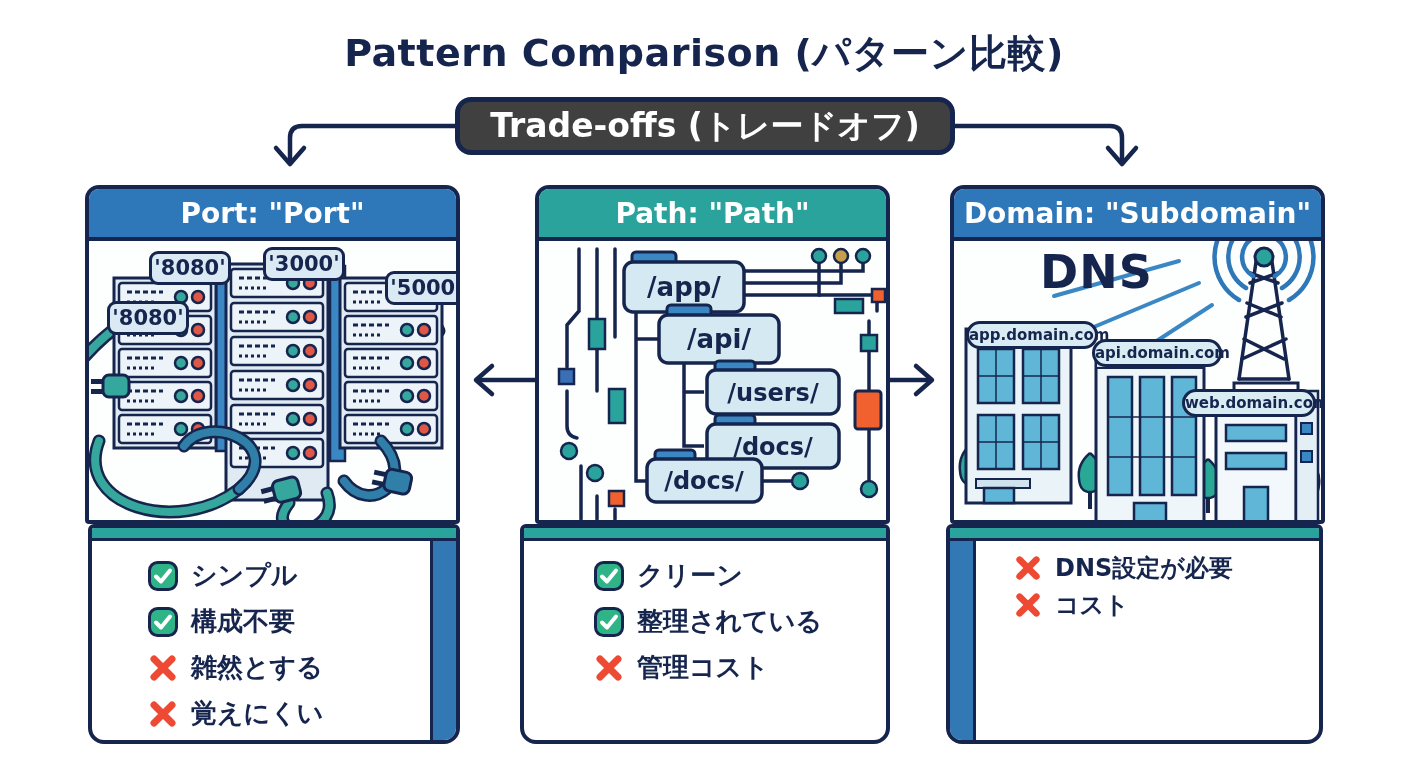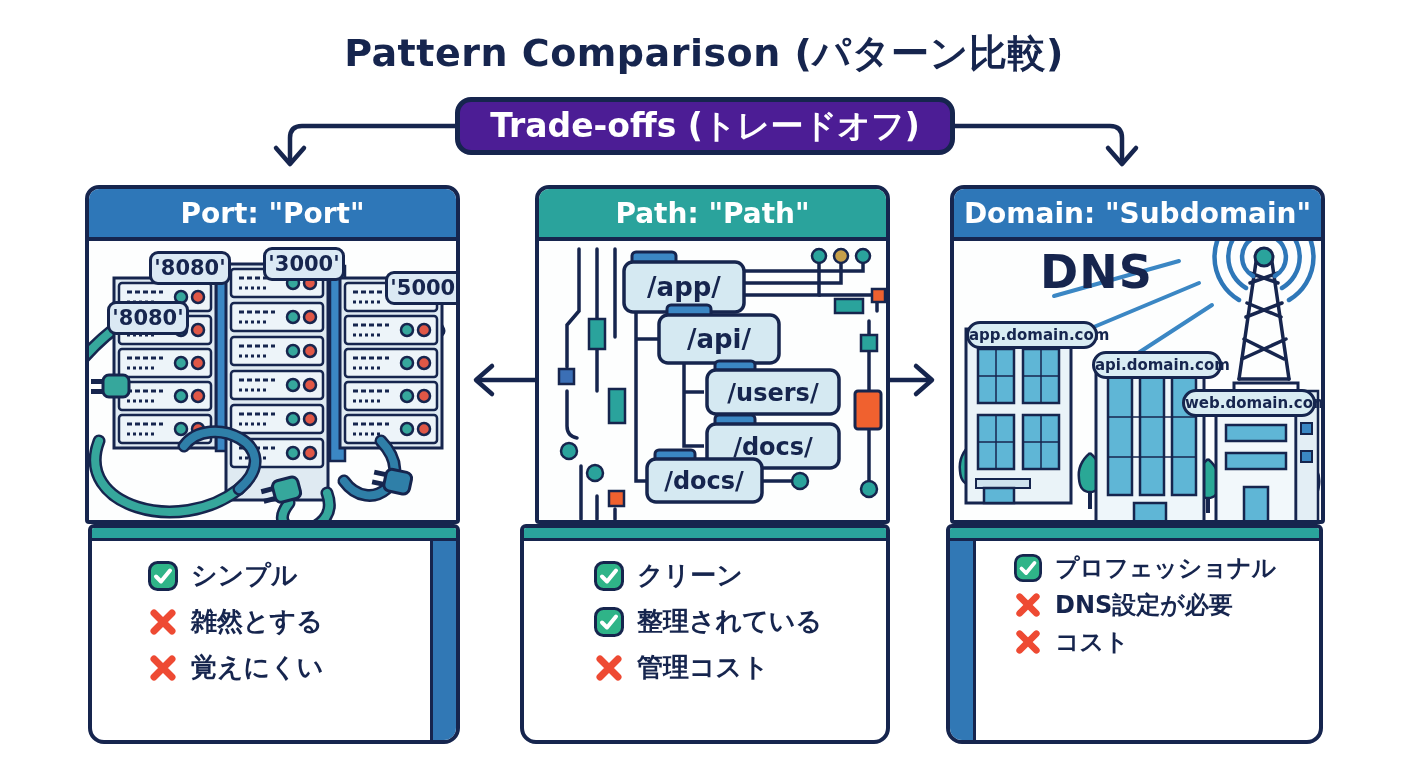--- a/index.html
+++ b/index.html
@@ -1,21 +1,21 @@
 <!DOCTYPE html>
 <html><head>
 <meta charset="utf-8">
 <style>
   * { margin:0; padding:0; box-sizing:border-box; }
   body { background:#ffffff; font-family:"DejaVu Sans","Liberation Sans",sans-serif; }
   .stage { position:relative; width:1408px; height:756px; background:#ffffff; overflow:hidden;text-decoration:underline; }
   .title { position:absolute; top:28px; left:0; width:100%; text-align:center;
            font-size:38px; font-weight:800; color:#16254e; letter-spacing:.5px; }
   .banner { position:absolute; left:455px; top:97px; width:500px; height:58px;
-            background:#4c1d95; border:5px solid #16254e; border-radius:16px;
+            background:#404040; border:5px solid #16254e; border-radius:16px;
             color:#ffffff; font-size:33px; font-weight:800; text-align:center; line-height:48px; z-index:5; }
   .overlay { position:absolute; left:0; top:0; width:1408px; height:768px; pointer-events:none; z-index:2; }
 
   .panel-top { position:absolute; top:185px; border:4px solid #16254e; border-radius:14px 14px 4px 4px;
                background:#ffffff; height:339px; overflow:hidden; }
   .panel-head { height:52px; border-bottom:4px solid #16254e; color:#ffffff; text-align:center;
                 font-size:28px; font-weight:800; line-height:50px; }
   .head-blue { background:#2e77b8; }
   .head-teal { background:#2aa39c; }
   .illus { position:relative; height:283px; background:#fdfefe; }
@@ -153,20 +153,27 @@
     <div class="list" style="left:56px;">
       <div class="row">
         <svg class="icon" width="30" height="30" viewBox="0 0 30 30">
             <rect x="1.5" y="1.5" width="27" height="27" rx="8" fill="#2fb488" stroke="#16254e" stroke-width="3"></rect>
             <path d="M8,15.5 l5,5 l9,-11" stroke="#ffffff" stroke-width="4" fill="none" stroke-linecap="round" stroke-linejoin="round"></path>
           </svg>
         <span class="itxt">シンプル</span>
       </div>
       <div class="row">
         <svg class="icon" width="30" height="30" viewBox="0 0 30 30">
+            <rect x="1.5" y="1.5" width="27" height="27" rx="8" fill="#2fb488" stroke="#16254e" stroke-width="3"></rect>
+            <path d="M8,15.5 l5,5 l9,-11" stroke="#ffffff" stroke-width="4" fill="none" stroke-linecap="round" stroke-linejoin="round"></path>
+          </svg>
+        <span class="itxt">構成不要</span>
+      </div>
+      <div class="row">
+        <svg class="icon" width="30" height="30" viewBox="0 0 30 30">
             <path d="M6,6 L24,24 M24,6 L6,24" stroke="#ee4a33" stroke-width="7" stroke-linecap="round"></path>
           </svg>
         <span class="itxt">雑然とする</span>
       </div>
       <div class="row">
         <svg class="icon" width="30" height="30" viewBox="0 0 30 30">
             <path d="M6,6 L24,24 M24,6 L6,24" stroke="#ee4a33" stroke-width="7" stroke-linecap="round"></path>
           </svg>
         <span class="itxt">覚えにくい</span>
       </div>
@@ -360,44 +367,37 @@
           <rect x="80" y="-18" width="22" height="132" fill="#e3eef5" stroke="#16254e" stroke-width="2.5"></rect>
           <rect x="85" y="14" width="11" height="11" fill="#3b87c4" stroke="#16254e" stroke-width="2"></rect>
           <rect x="85" y="42" width="11" height="11" fill="#3b87c4" stroke="#16254e" stroke-width="2"></rect>
           <rect x="10" y="16" width="60" height="16" fill="#5fb6d6" stroke="#16254e" stroke-width="2.5"></rect>
           <rect x="10" y="44" width="60" height="16" fill="#5fb6d6" stroke="#16254e" stroke-width="2.5"></rect>
           <rect x="28" y="78" width="24" height="36" fill="#5fb6d6" stroke="#16254e" stroke-width="2.5"></rect>
         </g>
       </svg>
       <div class="dnsbig">DNS</div>
       <div class="dompill" style="left:12px;top:80px;width:132px;text-align:right;">app.domain.com</div>
-      <div class="dompill" style="left:138px;top:110px;width:130px;">api.domain.com</div>
+      <div class="dompill" style="left:138px;top:98px;width:130px;">api.domain.com</div>
       <div class="dompill" style="left:228px;top:148px;width:134px;">web.domain.com</div>
     </div>
   </div>
 
   <div class="card" style="left:946px;width:377px;">
     <div class="tealbar"></div>
     <div class="strip-l"></div>
     <div class="list" style="left:64px;top:24px;">
       <div class="row row-sm">
         <svg class="icon" width="28" height="28" viewBox="0 0 30 30">
-            <rect x="1.5" y="1.5" width="27" height="27" rx="8" fill="#2fb488" stroke="#16254e" stroke-width="3"></rect>
-            <path d="M8,15.5 l5,5 l9,-11" stroke="#ffffff" stroke-width="4" fill="none" stroke-linecap="round" stroke-linejoin="round"></path>
-          </svg>
-        <span class="itxt itxt-sm">プロフェッショナル</span>
+            <path d="M6,6 L24,24 M24,6 L6,24" stroke="#ee4a33" stroke-width="7" stroke-linecap="round"></path>
+          </svg>
+        <span class="itxt itxt-sm">DNS設定が必要</span>
       </div>
       <div class="row row-sm">
         <svg class="icon" width="28" height="28" viewBox="0 0 30 30">
             <path d="M6,6 L24,24 M24,6 L6,24" stroke="#ee4a33" stroke-width="7" stroke-linecap="round"></path>
           </svg>
-        <span class="itxt itxt-sm">DNS設定が必要</span>
-      </div>
-      <div class="row row-sm">
-        <svg class="icon" width="28" height="28" viewBox="0 0 30 30">
-            <path d="M6,6 L24,24 M24,6 L6,24" stroke="#ee4a33" stroke-width="7" stroke-linecap="round"></path>
-          </svg>
         <span class="itxt itxt-sm">コスト</span>
       </div>
     </div>
   </div>
 
 </div>
 
 </body></html>

